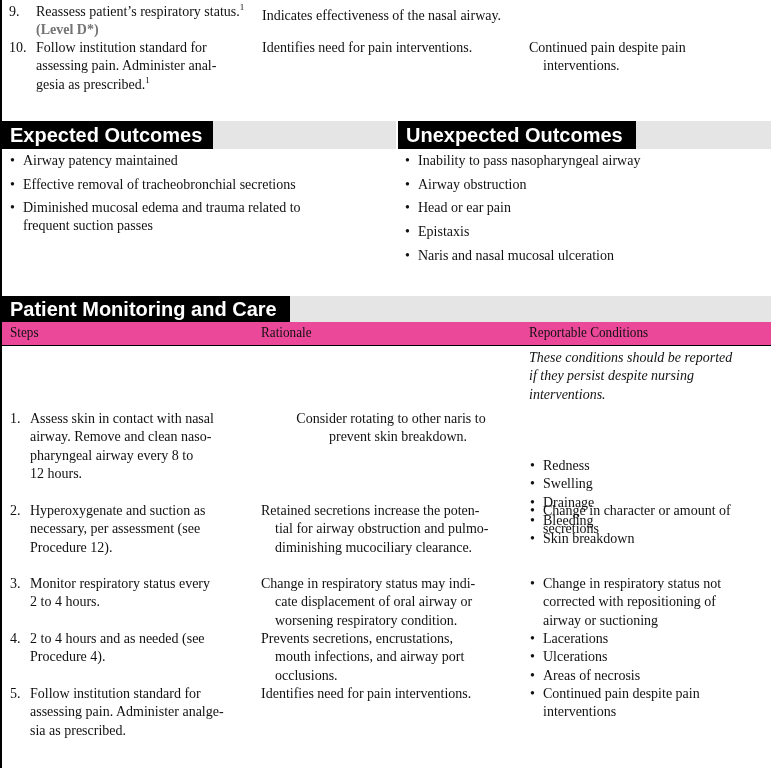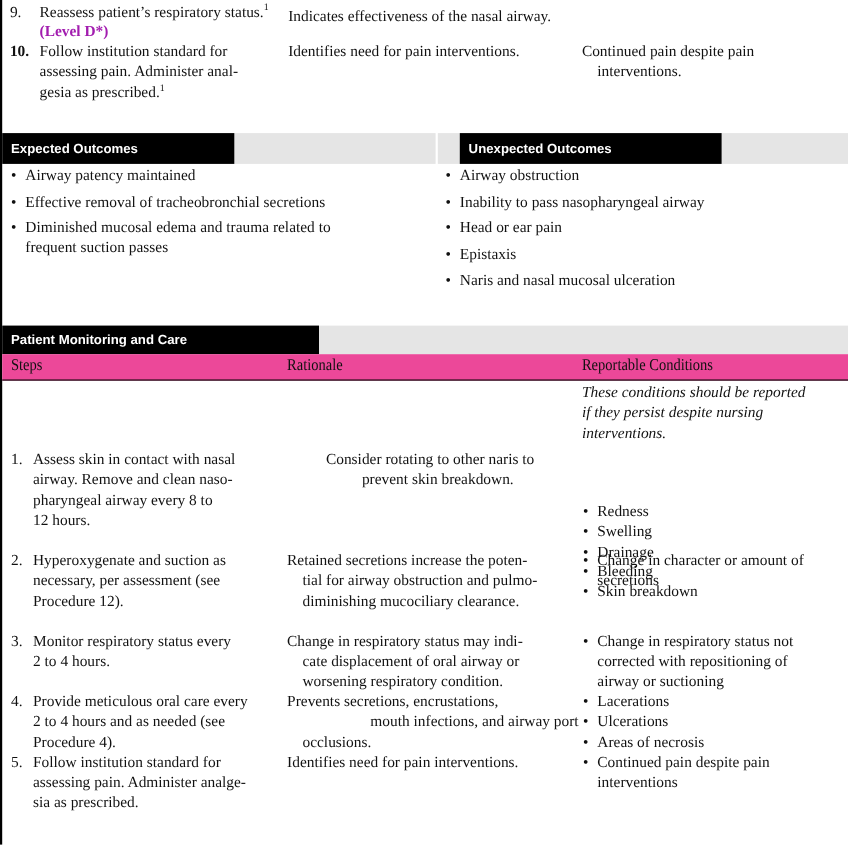--- a/index.html
+++ b/index.html
@@ -1,26 +1,26 @@
 <!DOCTYPE html>
 <html><head>
 <meta charset="utf-8">
 <style>
   html, body { margin:0; padding:0; background:#fff; }
   body { width:771px; height:768px; position:relative; overflow:hidden;
          font-family:"Liberation Serif", "DejaVu Serif", serif; font-size:14px; color:#111; }
   .leftbar { position:absolute; left:0; top:0; width:2px; height:768px; background:#000; }
   .cell { position:absolute; line-height:18.3px; }
   .hang { padding-left:14px; text-indent:-14px; }
-  .lvl { color:#a21caf; font-weight:bold; }
+  .lvl { color:#737373; font-weight:bold; }
   sup { font-size:9px; line-height:0; vertical-align:super; }
   .band { position:absolute; background:#e5e5e5; height:28px; }
   .banner { position:absolute; background:#000; color:#fff; height:28px;
             font-family:"Liberation Sans", "DejaVu Sans", sans-serif; font-weight:bold;
-            font-size:12px; line-height:29px; padding-left:8px; box-sizing:border-box; white-space:nowrap; }
+            font-size:20px; line-height:29px; padding-left:8px; box-sizing:border-box; white-space:nowrap; }
   .bullets { position:absolute; margin:0; padding:0; list-style:none; }
   .bullets li { position:relative; padding-left:15px; }
   .bullets li::before { content:"•"; position:absolute; left:2px; top:0; }
   .outcomes li { margin-bottom:6.3px; line-height:17.4px; }
   .cond li { line-height:18.3px; }
   .colhdr { position:absolute; left:2px; top:322px; width:769px; height:23px; background:#ec4899;
             border-bottom:1.5px solid #000; }
   .colhdr span { position:absolute; top:2px; font-size:15px; font-family:"Liberation Serif", serif;
                  transform:scaleX(0.88); transform-origin:left top; }
   .italic-note { position:absolute; font-style:italic; line-height:18.3px; font-size:14px; }
@@ -32,21 +32,21 @@
 
 <div>
 
   <div class="cell" style="left:9px; top:3px;">9.</div>
   <div class="cell" style="left:36px; top:3px; width:220px;">
     <span>Reassess patient’s respiratory status.</span><sup>1</sup>
     <span class="lvl">(Level D*)</span>
   </div>
   <div class="cell hang" style="left:262px; top:7px; width:240px;">Indicates effectiveness of the nasal airway.</div>
 
-  <div class="cell" style="left:9px; top:39px;font-weight:bold;">10.</div>
+  <div class="cell" style="left:9px; top:39px;">10.</div>
   <div class="cell" style="left:36px; top:39px; width:230px;">
     <div>Follow institution standard for</div>
     <div>assessing pain. Administer anal-</div>
     <div><span>gesia as prescribed.</span><sup>1</sup></div>
   </div>
   <div class="cell" style="left:262px; top:39px; width:260px;">Identifies need for pain interventions.</div>
   <div class="cell" style="left:529px; top:39px; width:240px;">
     <div>Continued pain despite pain</div>
     <div style="padding-left:14px;">interventions.</div>
   </div>
@@ -54,24 +54,24 @@
 
 <div class="band" style="left:2px; top:121px; width:394px;"></div>
 <div class="banner" style="left:2px; top:121px; width:211px;">Expected Outcomes</div>
 <ul class="bullets outcomes" style="left:8px; top:152px; width:370px;">
   <li>Airway patency maintained</li>
   <li>Effective removal of tracheobronchial secretions</li>
   <li style="width:318px;">Diminished mucosal edema and trauma related to frequent suction passes</li>
 </ul>
 
 <div class="band" style="left:398px; top:121px; width:373px;"></div>
-<div class="banner" style="left:398px; top:121px; width:238px;margin-left:20px;">Unexpected Outcomes</div>
+<div class="banner" style="left:398px; top:121px; width:238px;">Unexpected Outcomes</div>
 <ul class="bullets outcomes" style="left:403px; top:152px; width:360px;">
+  <li>Inability to pass nasopharyngeal airway</li>
   <li>Airway obstruction</li>
-  <li>Inability to pass nasopharyngeal airway</li>
   <li>Head or ear pain</li>
   <li>Epistaxis</li>
   <li>Naris and nasal mucosal ulceration</li>
 </ul>
 
 <div class="band" style="left:2px; top:296px; width:769px; height:26px;"></div>
 <div class="banner" style="left:2px; top:296px; width:288px; height:26px; line-height:27px;">Patient Monitoring and Care</div>
 
 <div class="colhdr">
   <span style="left:8px;">Steps</span>
@@ -135,27 +135,26 @@
     <div style="padding-left:14px;">worsening respiratory condition.</div>
   </div>
   <ul class="bullets cond" style="left:528px; top:575px; width:225px;">
     <li>Change in respiratory status not corrected with repositioning of airway or suctioning</li>
   </ul>
 </div>
 
 <div>
   <div class="cell" style="left:10px; top:630px;">4.</div>
   <div class="cell" style="left:30px; top:630px; width:230px;">
-    <div>Provide meticulous oral care every</div>
     <div>2 to 4 hours and as needed (see</div>
     <div>Procedure 4).</div>
   </div>
   <div class="cell" style="left:261px; top:630px; width:265px;">
     <div>Prevents secretions, encrustations,</div>
-    <div style="padding-left:14px;text-align:right;">mouth infections, and airway port</div>
+    <div style="padding-left:14px;">mouth infections, and airway port</div>
     <div style="padding-left:14px;">occlusions.</div>
   </div>
   <ul class="bullets cond" style="left:528px; top:630px; width:232px;">
     <li>Lacerations</li>
     <li>Ulcerations</li>
     <li>Areas of necrosis</li>
   </ul>
 </div>
 
 <div>

